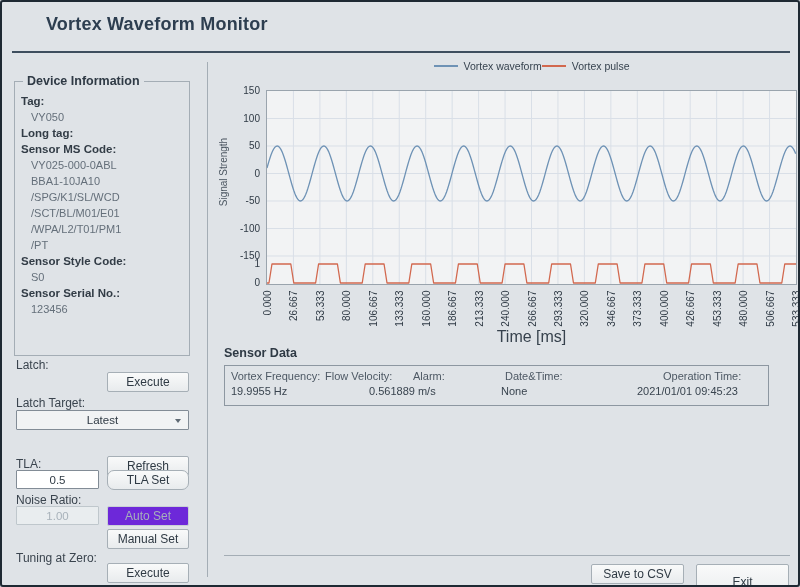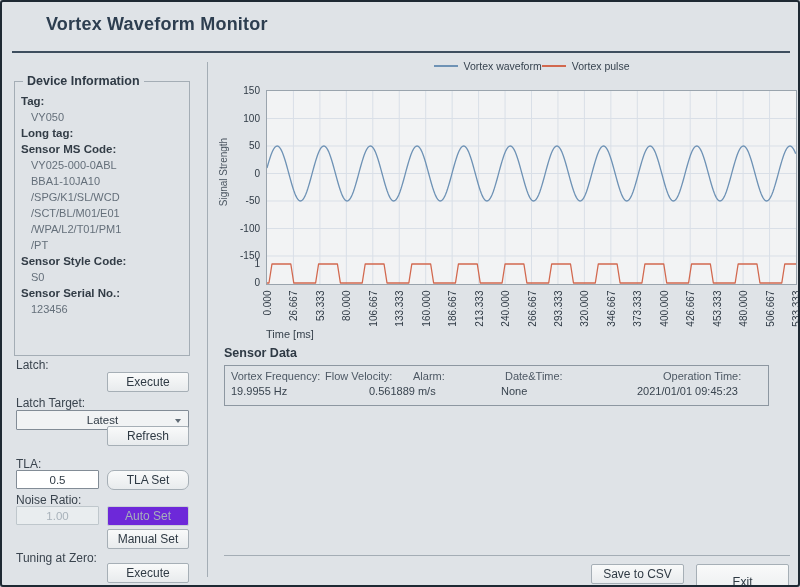--- a/index.html
+++ b/index.html
@@ -64,21 +64,21 @@
   #plot svg{display:block;}
   .ytick{position:absolute;left:212px;width:46px;text-align:right;font-size:10px;color:#2f3a45;line-height:11px;}
   .xtick{
     position:absolute;width:44px;height:11px;line-height:11px;text-align:right;
     font-size:10px;color:#2f3a45;transform:rotate(-90deg);white-space:nowrap;
   }
   #ylabel{
     position:absolute;left:162px;top:164px;width:120px;height:12px;line-height:12px;
     text-align:center;font-size:10px;color:#4a5560;transform:rotate(-90deg);
   }
-  #xlabel{position:absolute;left:264px;top:326px;width:531px;font-size:11px;color:#37424d;}
+  #xlabel{position:absolute;left:264px;top:326px;width:531px;text-align:center;font-size:16px;color:#37424d;}
 
   
   #sensor-title{position:absolute;left:222px;top:344px;font-size:12.5px;font-weight:bold;color:#2f3a45;}
   #sensor-box{
     position:absolute;left:222px;top:363px;width:545px;height:41px;
     border:1px solid #8d97a1;background:#dfe3e7;
   }
   .sensor-row{display:grid;grid-template-columns:94px 88px 92px 158px 1fr;padding:0 0 0 6px;}
   .sensor-row.hdr{margin-top:4px;}
   .sensor-row.val{margin-top:3px;gap:44px;}
@@ -120,21 +120,21 @@
   </div>
 
   <div class="ctl-label" style="left:14px;top:356px;">Latch:</div>
   <div class="btn" style="left:105px;top:370px;width:82px;height:20px;">Execute</div>
 
   <div class="ctl-label" style="left:14px;top:394px;">Latch Target:</div>
   <div class="dropdown" style="left:14px;top:408px;width:173px;height:20px;">
     <span>Latest</span>
     <span class="caret"></span>
   </div>
-  <div class="btn" style="left:105px;top:424px;width:82px;height:20px;">Refresh</div>
+  <div class="btn" style="left:105px;top:454px;width:82px;height:20px;">Refresh</div>
 
   <div class="ctl-label" style="left:14px;top:455px;">TLA:</div>
   <input class="tbox" style="left: 14px; top: 468px; width: 83px; height: 19px;" value="0.5">
   <div class="btn" style="left:105px;top:468px;width:82px;height:20px;border-radius:7px;">TLA Set</div>
 
   <div class="ctl-label" style="left:14px;top:491px;">Noise Ratio:</div>
   <input class="tbox disabled" style="left: 14px; top: 504px; width: 83px; height: 19px;" disabled="" value="1.00">
   <div class="btn disabled" style="left:105px;top:504px;width:82px;height:20px;">Auto Set</div>
   <div class="btn" style="left:105px;top:527px;width:82px;height:20px;">Manual Set</div>
 

